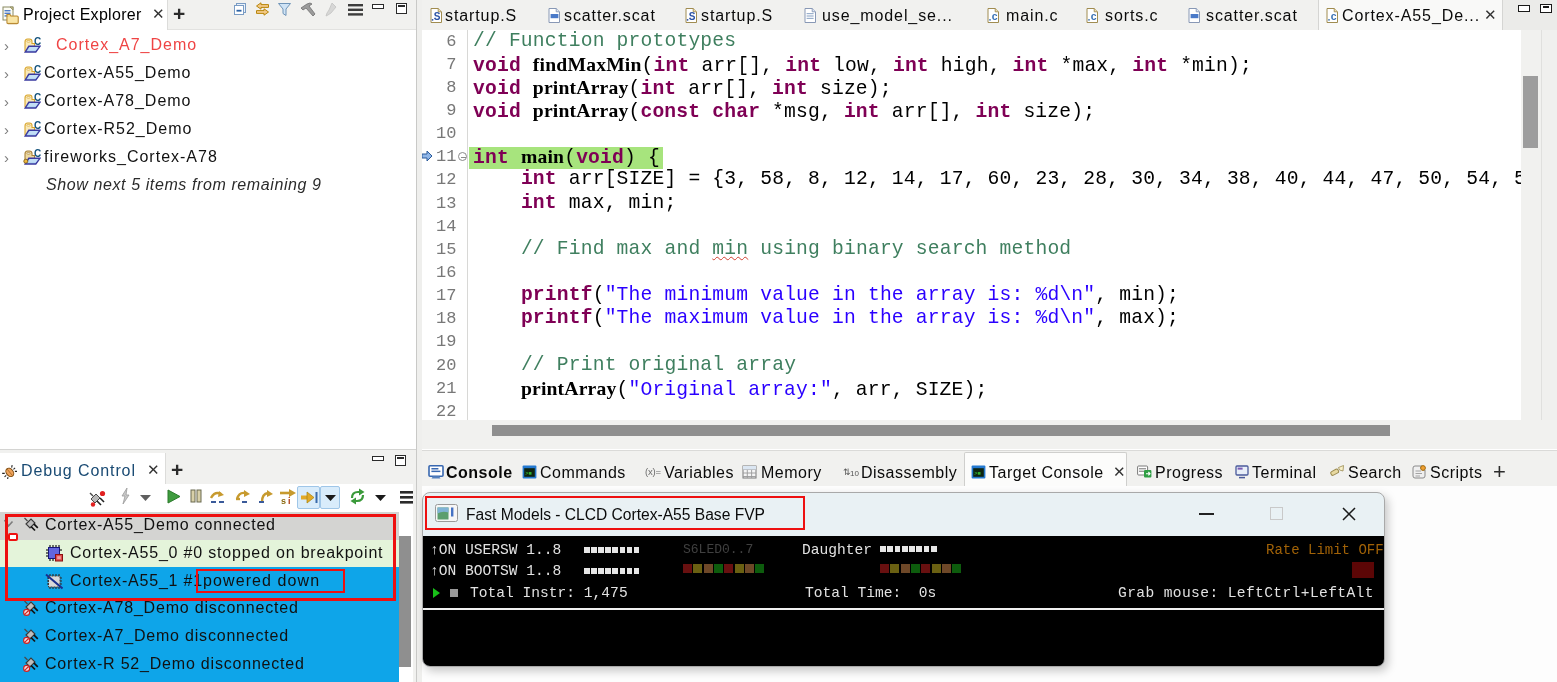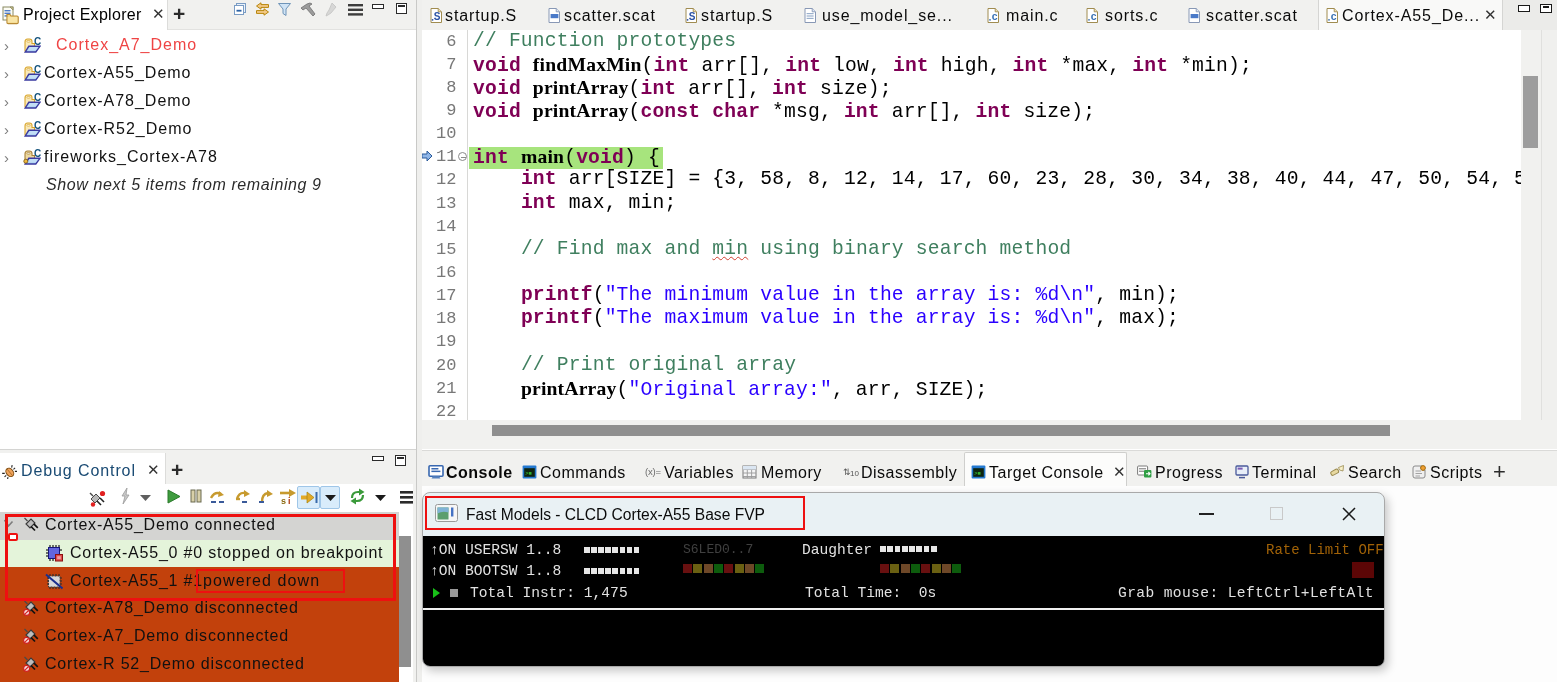--- a/index.html
+++ b/index.html
@@ -254,21 +254,21 @@
     </div>
     <div style="position: absolute; left: 400px; top: 7px;">
       <svg width="15" height="13" viewBox="0 0 15 13">
         <rect x="0" y="0" width="15" height="2.6" fill="#2b2b2b"></rect>
         <rect x="0" y="5" width="15" height="2.6" fill="#2b2b2b"></rect>
         <rect x="0" y="10" width="15" height="2.6" fill="#2b2b2b"></rect>
       </svg>
     </div>
   </div>
 
-<div id="dbgtree" class="abs" style="left:0;top:512px;width:399px;height:170px;background:#c2410c;overflow:hidden;">
+<div id="dbgtree" class="abs" style="left:0;top:512px;width:399px;height:170px;background:#0ea5e9;overflow:hidden;">
     <div style="position: absolute; left: 0px; top: 0px; width: 399px; height: 27.7px; background: rgb(212, 212, 210);"></div>
     <div style="position: absolute; left: 0px; top: 27.7px; width: 399px; height: 27.7px; background: rgb(228, 244, 218);"></div>
     <div style="position: absolute; left: 3px; top: 6.85px;">
       <svg width="11" height="10" viewBox="0 0 11 10">
         <path d="M1.5 1 L5.5 7 L9.5 2.5" fill="none" stroke="#7d7d7d" stroke-width="1.6"></path>
       </svg>
     </div>
     <div style="position: absolute; left: 23px; top: 5.35px;">
       <svg width="17" height="16" viewBox="0 0 17 16">
         <line x1="1.5" y1="1" x2="4.5" y2="4" stroke="#4a4a4a" stroke-width="1.3"></line>

